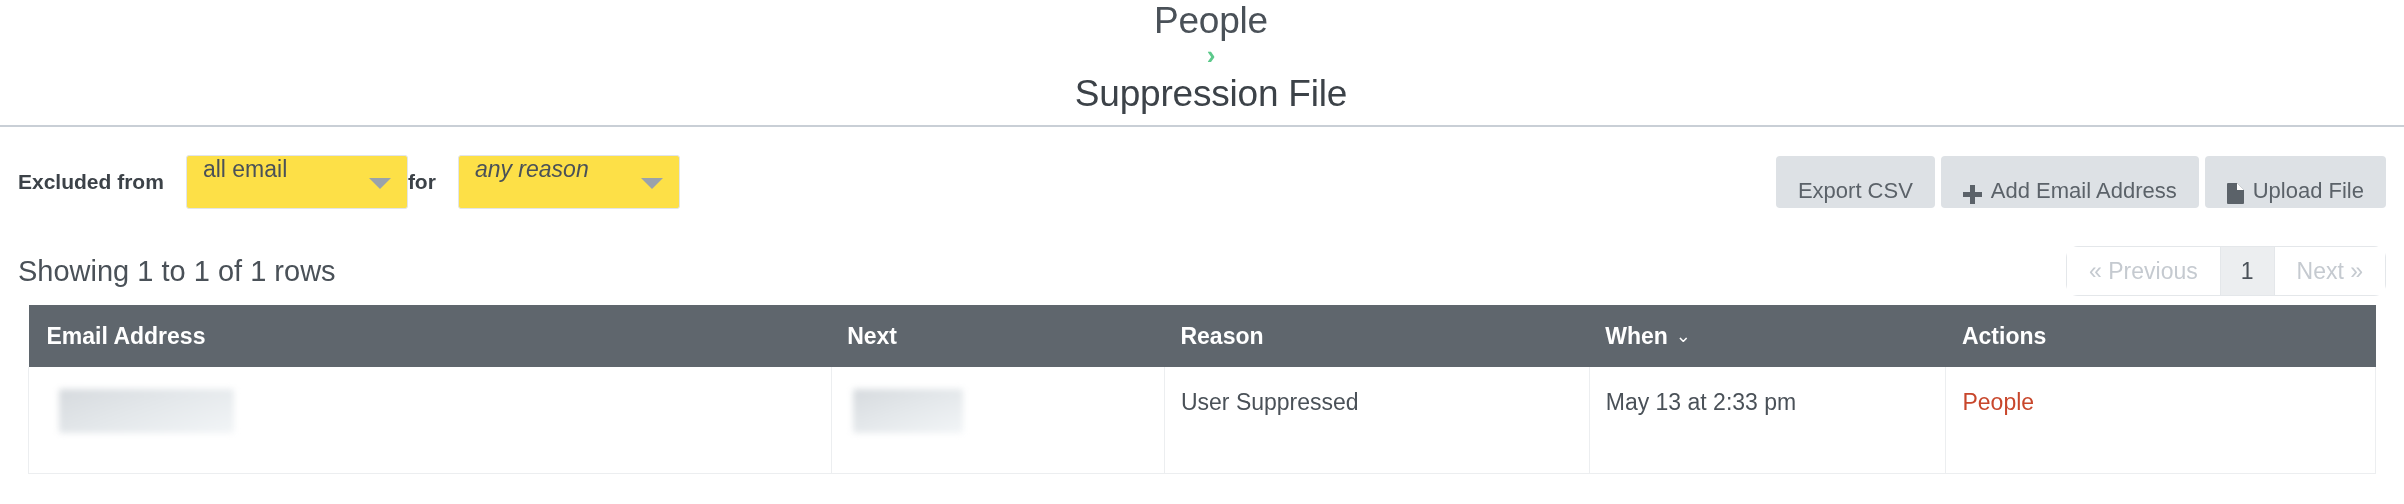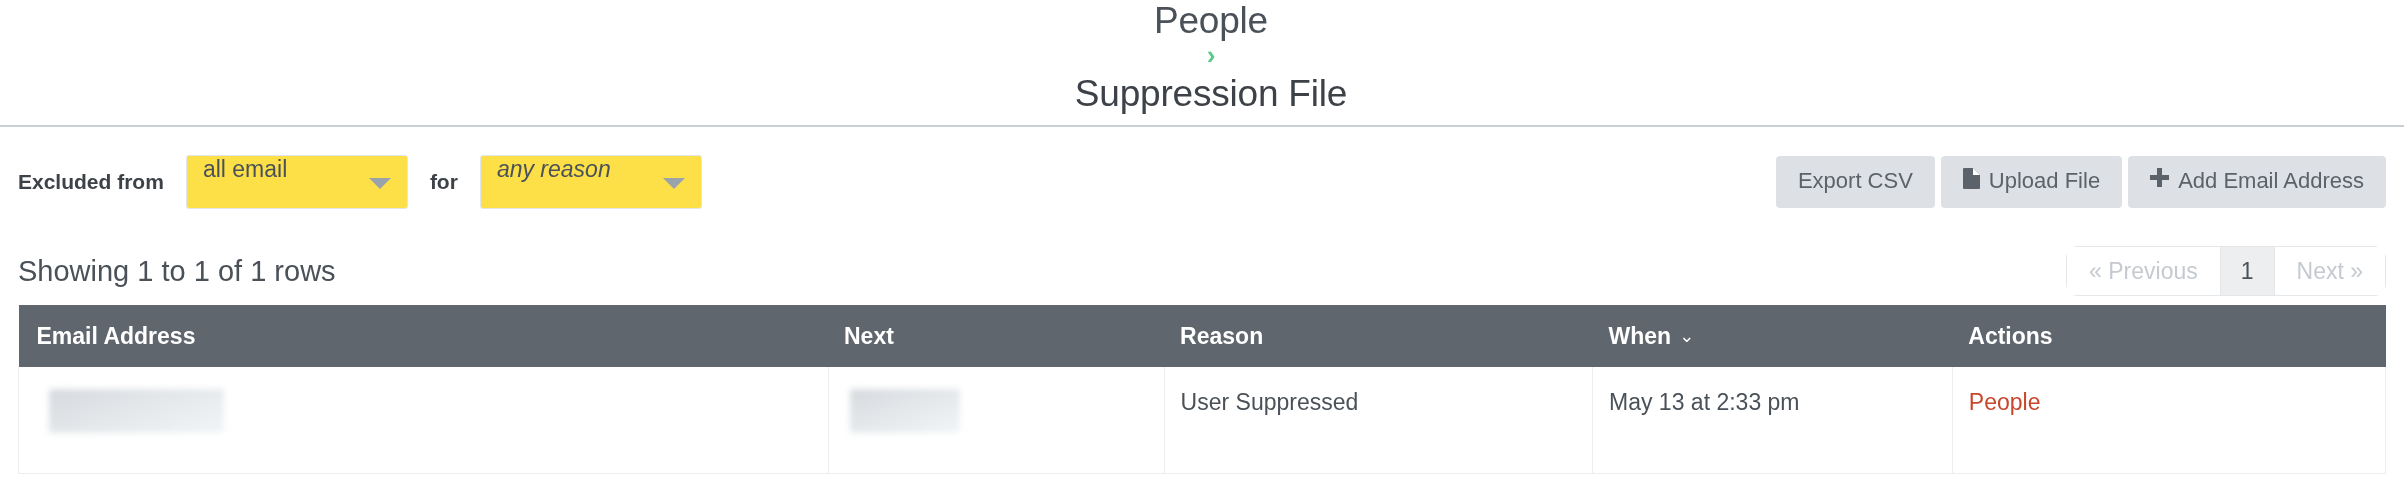--- a/index.html
+++ b/index.html
@@ -78,41 +78,40 @@
     margin-top: -4px;
     border-left: 11px solid transparent;
     border-right: 11px solid transparent;
     border-top: 11px solid #9aa2ab;
   }
   .select-email { width: 222px; margin-left: 22px; }
   .select-reason { width: 222px; margin-left: 22px; font-style: italic; }
   .for-label {
     font-size: 21px;
     font-weight: 700;
-    margin-left: 22px;
     color: #3c4248;
   }
 
   .btn-group {
     margin-left: auto;
     display: flex;
     align-items: center;
     gap: 6px;
   }
   .btn {
     background: #dde1e5;
     border: none;
     border-radius: 4px;
     height: 52px;
-    padding: 12px 22px;
+    padding: 4px 22px;
     font-family: "Liberation Sans", sans-serif;
     font-size: 22px;
     color: #5b6269;
     display: flex;
-    align-items: flex-start;
+    align-items: flex-end;
     gap: 9px;
     cursor: pointer;
     white-space: nowrap;
   }
   .plus-icon {
     display: inline-block;
     position: relative;
     width: 19px; height: 19px;
   }
   .plus-icon::before, .plus-icon::after {
@@ -160,21 +159,21 @@
   }
   .pager-item:last-child { border-right-width: 1px; }
   .pager-item.active {
     background: #eceef0;
     color: #4a5158;
     padding: 0 20px;
     cursor: pointer;
   }
 
   
-  .table-wrap { padding: 0 18px; box-sizing: border-box; }
+  .table-wrap { padding: 0 28px; box-sizing: border-box; }
   table.data-table {
     width: 100%;
     border-collapse: collapse;
     table-layout: fixed;
   }
   table.data-table thead th {
     background: #5f666d;
     color: #ffffff;
     font-size: 23px;
     font-weight: 700;
@@ -242,33 +241,33 @@
   <span class="for-label">for</span>
 
   <div class="select select-reason">
     <span>any reason</span>
     <span class="caret"></span>
   </div>
 
   <div class="btn-group">
     <button class="btn">
       <span>Export CSV</span>
+    </button>
+    <button class="btn">
+      <span class="plus-icon"></span>
+      <span>Add Email Address</span>
     </button>
     <button class="btn">
       <span class="file-icon">
         <svg width="17" height="21" viewBox="0 0 17 21" xmlns="http://www.w3.org/2000/svg">
           <path d="M1 0 h9 l7 7 v13 a1 1 0 0 1 -1 1 H1 a1 1 0 0 1 -1 -1 V1 a1 1 0 0 1 1 -1 z" fill="#5b6269"></path>
           <path d="M10 0 l7 7 h-7 z" fill="#ffffff"></path>
         </svg>
       </span>
       <span>Upload File</span>
-    </button>
-    <button class="btn">
-      <span class="plus-icon"></span>
-      <span>Add Email Address</span>
     </button>
   </div>
 </div>
 
 <div class="info-bar">
   <span class="showing-text">Showing 1 to 1 of 1 rows</span>
   <div class="pager">
     <div class="pager-item">« Previous</div>
     <div class="pager-item active">1</div>
     <div class="pager-item">Next »</div>

